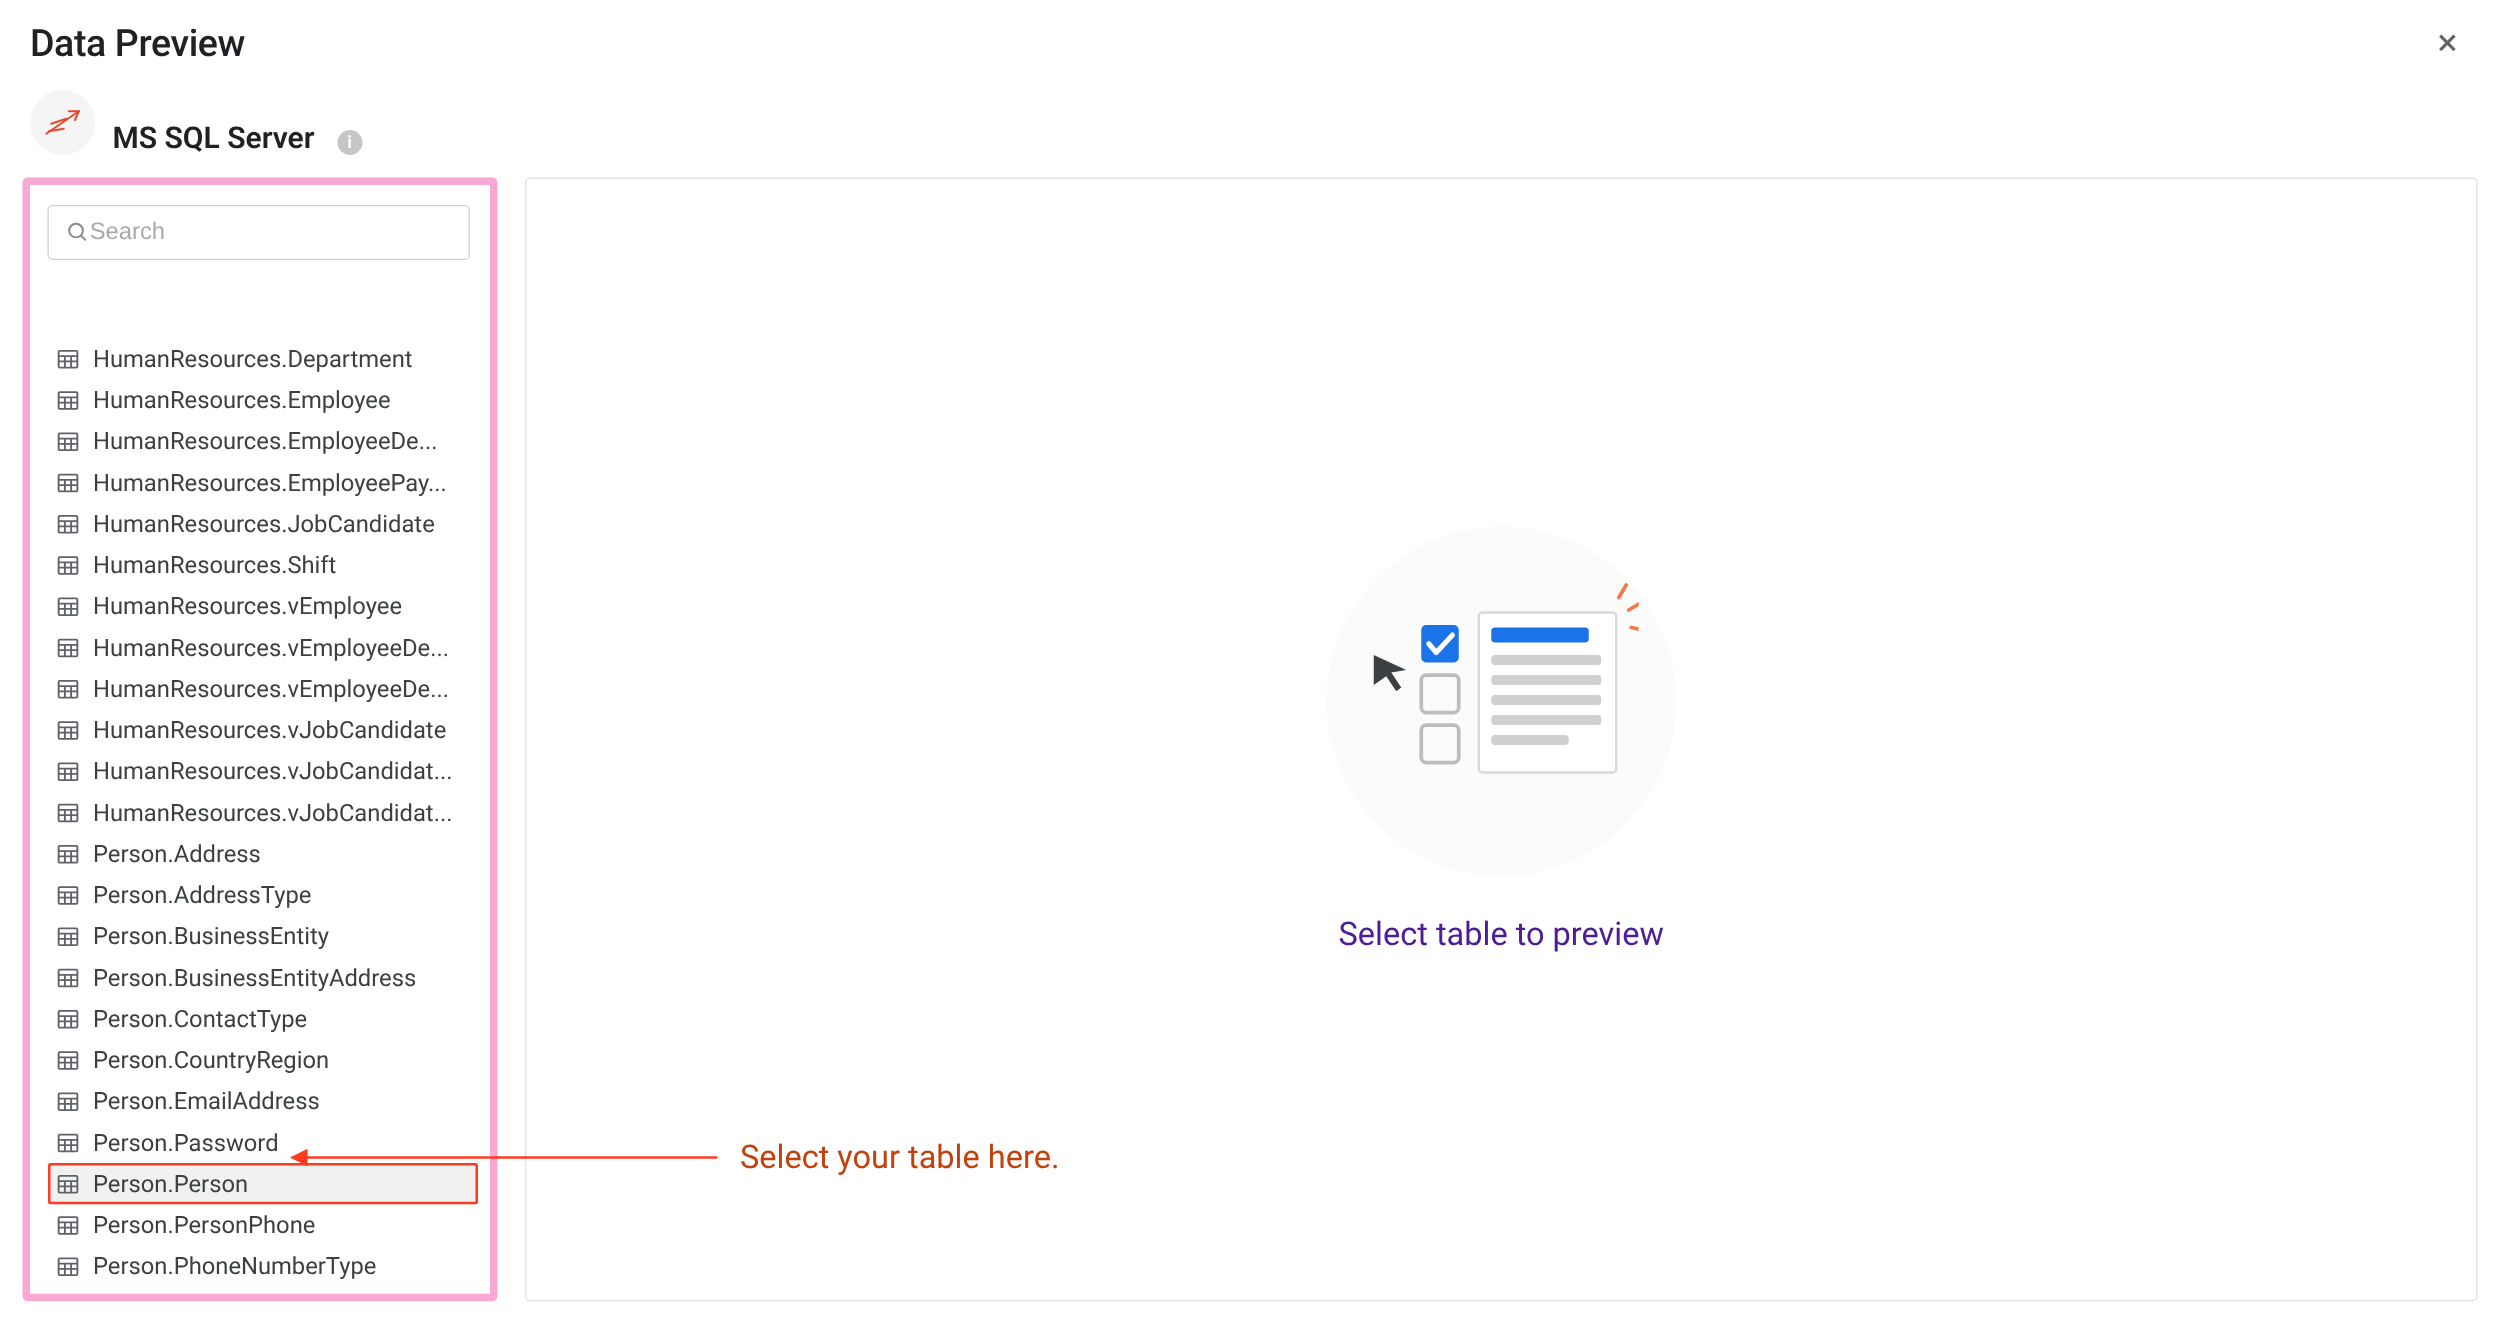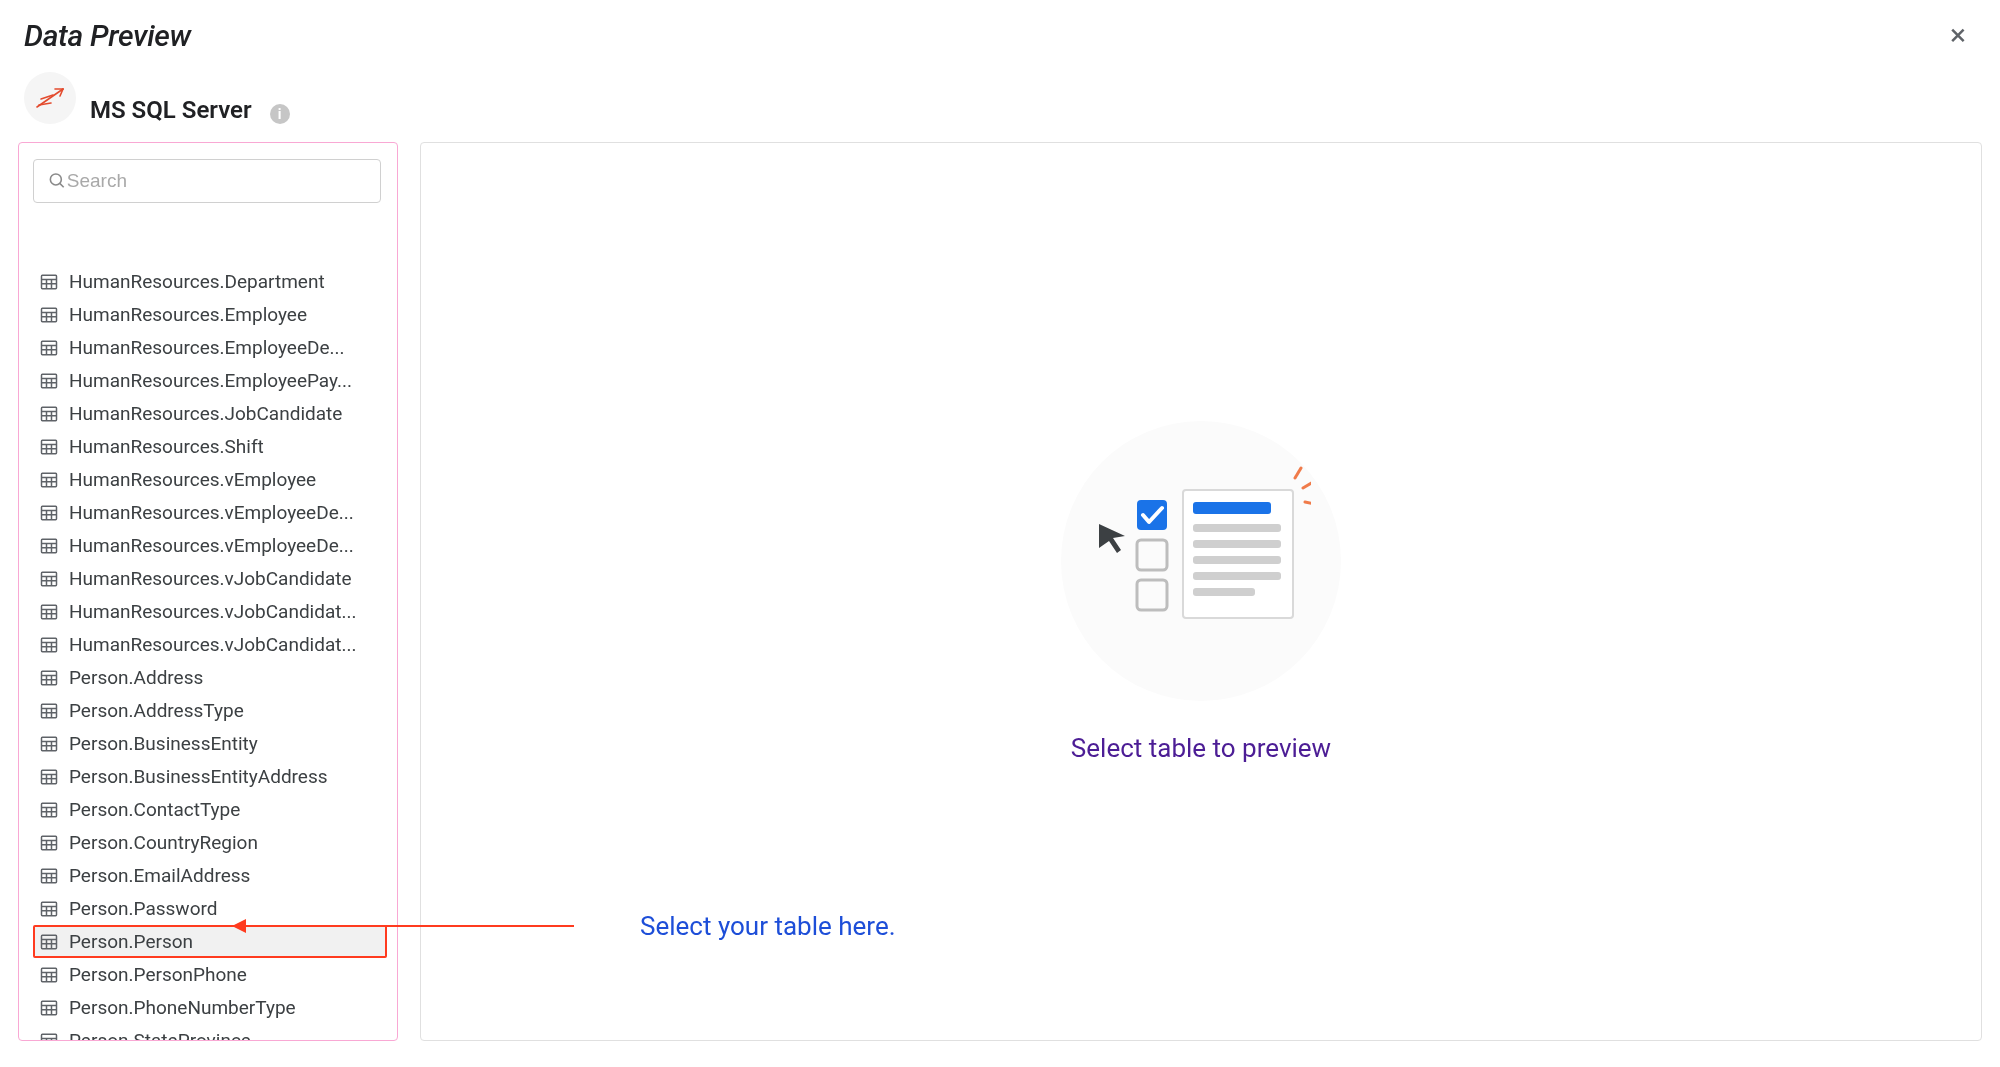--- a/index.html
+++ b/index.html
@@ -17,21 +17,20 @@
     display: flex;
     align-items: center;
     justify-content: space-between;
     padding: 16px 24px 8px 24px;
   }
   .page-title {
     font-size: 30px;
     font-weight: 500;
     letter-spacing: -0.3px;
     color: #202124;
-    font-style: italic;
   }
   .close-btn {
     font-size: 30px;
     color: #5f6368;
     cursor: pointer;
     padding: 4px 10px;
     line-height: 1;
   }
 
   .subheader {
@@ -70,21 +69,21 @@
 
   .body-row {
     display: flex;
     gap: 22px;
     padding: 0 18px 18px 18px;
     height: calc(100% - 150px);
   }
 
   .sidebar {
     width: 380px;
-    border: 1px solid #f9a8d4;
+    border: 6px solid #f9a8d4;
     border-radius: 4px;
     background: #fff;
     display: flex;
     flex-direction: column;
     padding: 16px 6px 0 14px;
     position: relative;
   }
   .search-wrap {
     border: 1px solid #d0d0d0;
     border-radius: 4px;
@@ -170,24 +169,23 @@
     color: #4c1d95;
   }
 
   
   .annotation {
     position: absolute;
     left: 234px;
     top: 911px;
     display: flex;
     align-items: center;
-    color: #1d4ed8;
+    color: #c2410c;
     z-index: 5;
     pointer-events: none;
-    gap: 48px;
   }
   .arrow-line {
     width: 340px;
     height: 2px;
     background: #ff3b1f;
     position: relative;
   }
   .arrow-line::before {
     content: "";
     position: absolute;

